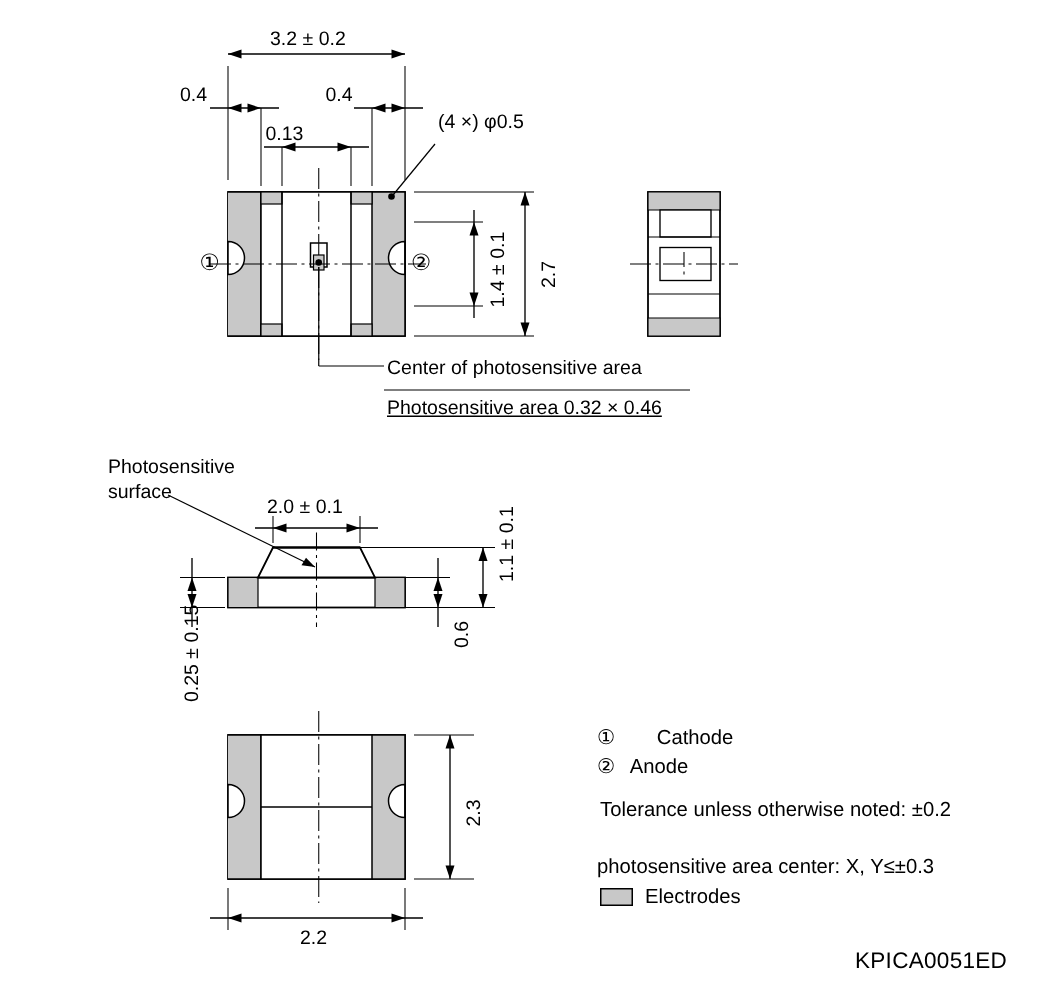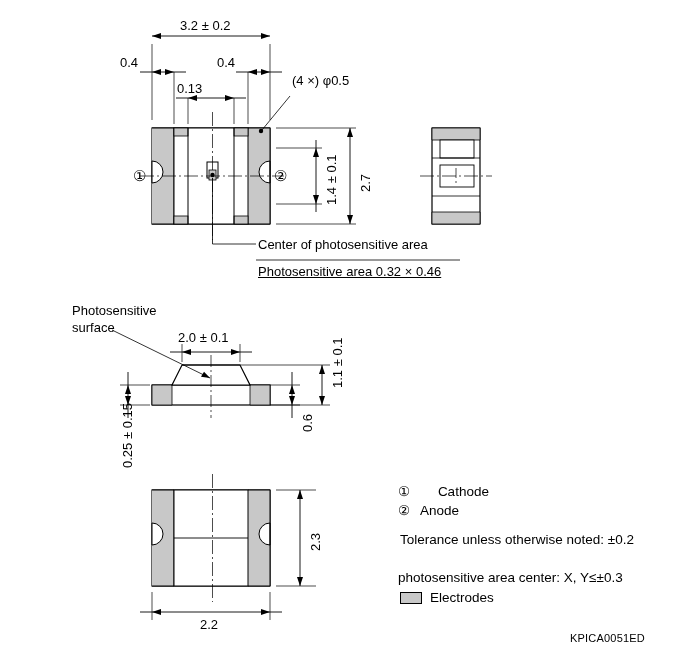--- a/index.html
+++ b/index.html
@@ -41,21 +41,21 @@
   .swatch {
     position: absolute;
     width: 22px;
     height: 12px;
     background: #c8c8c8;
     border: 1px solid #000;
     box-sizing: border-box;
   }
   .code {
     position: absolute;
-    font-size: 11px;
+    font-size: 15px;
     letter-spacing: 0.2px;
     white-space: nowrap;
   }
   svg { display: block; }
 </style>
 </head>
 <body>
 
 <div class="stage">
 

